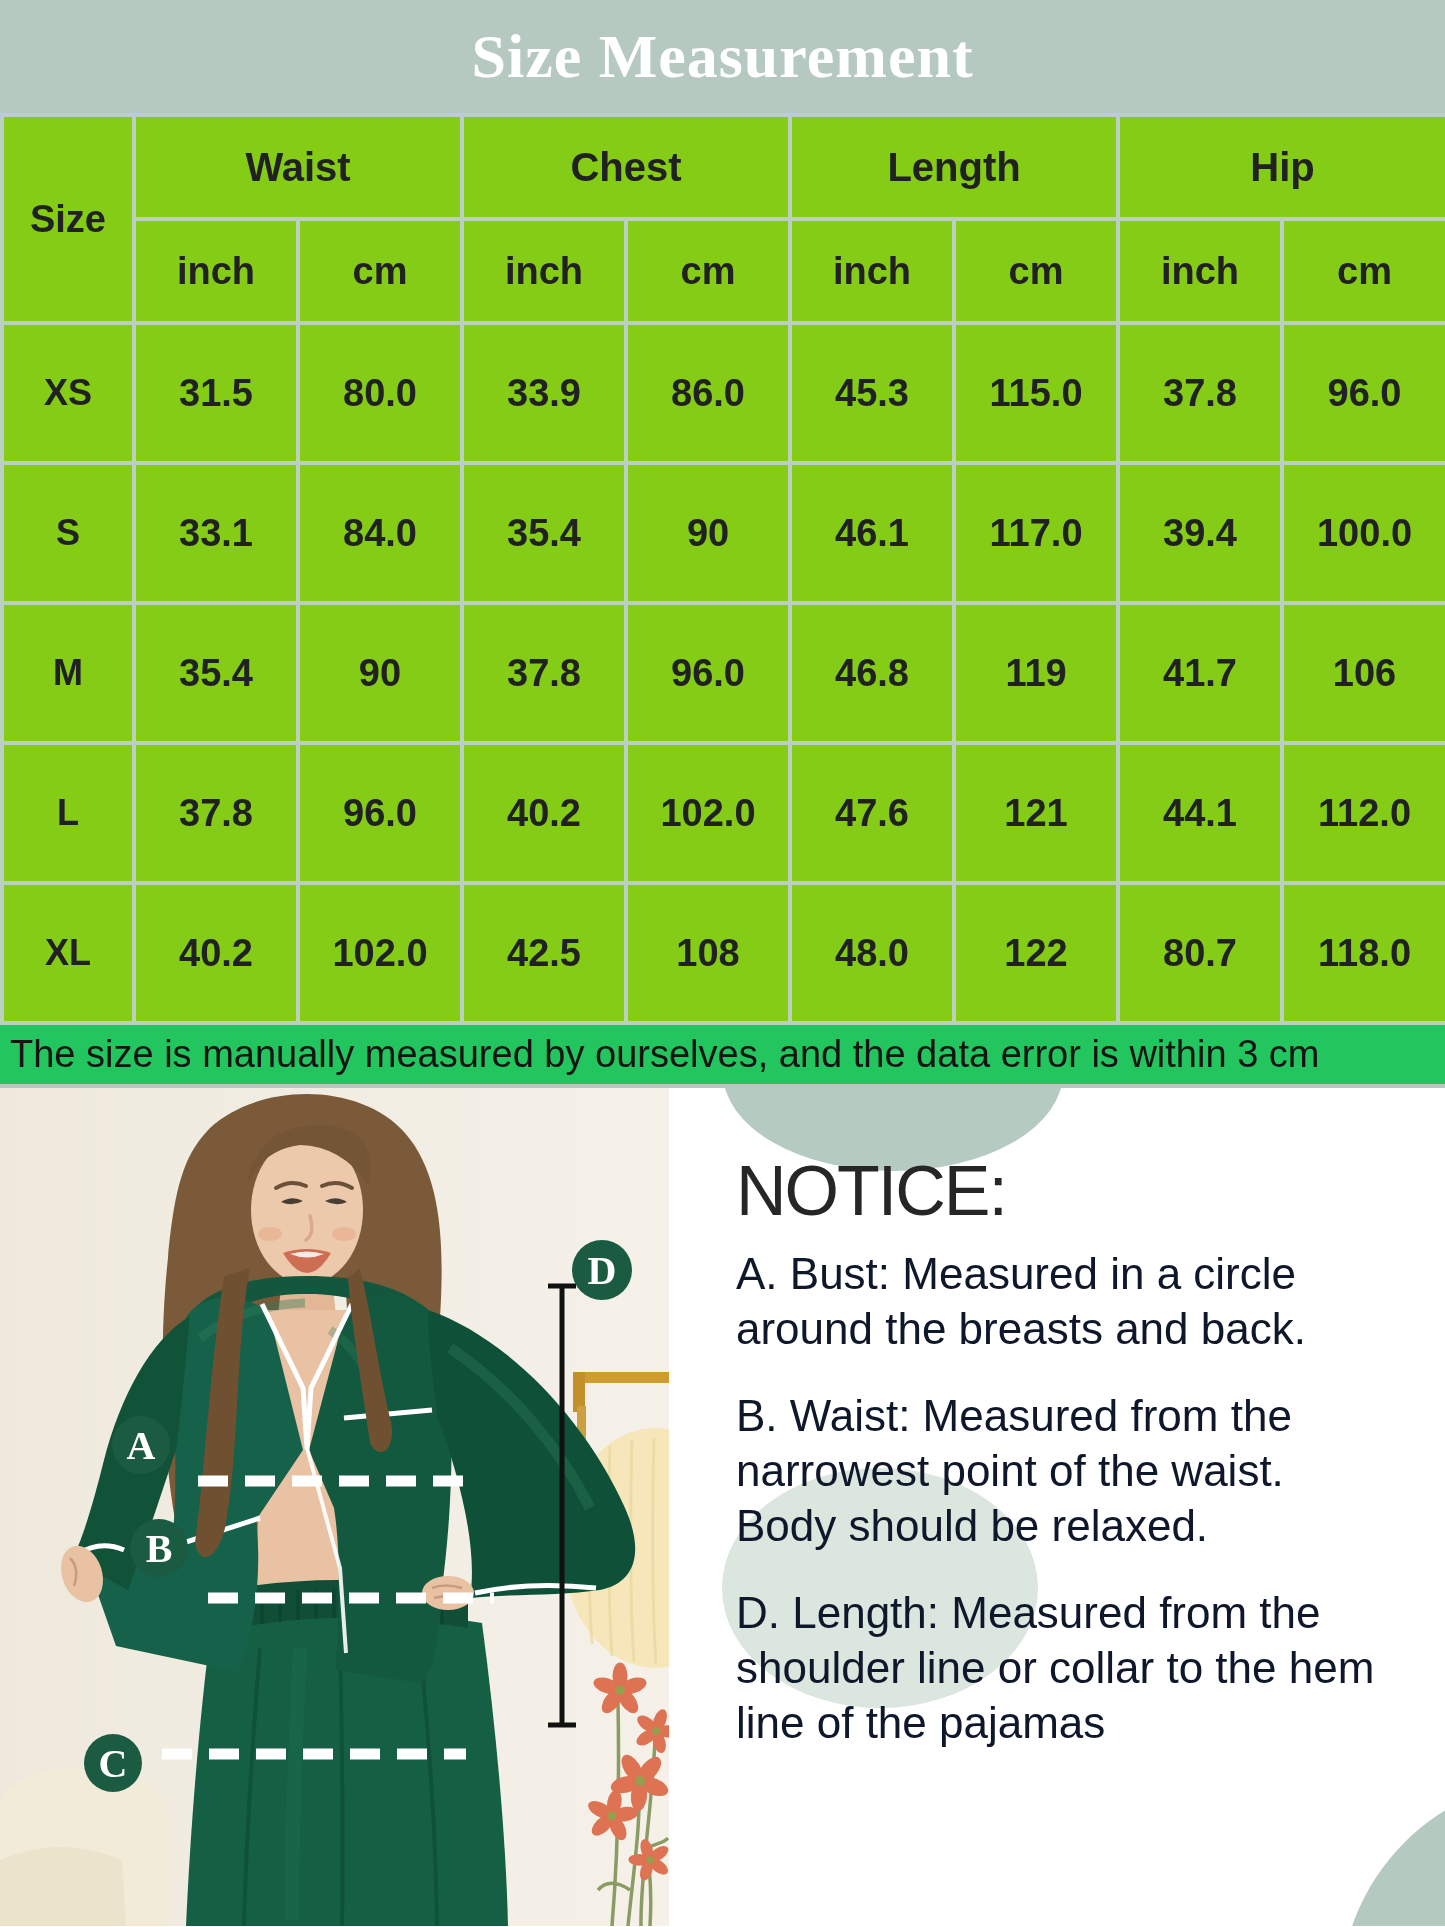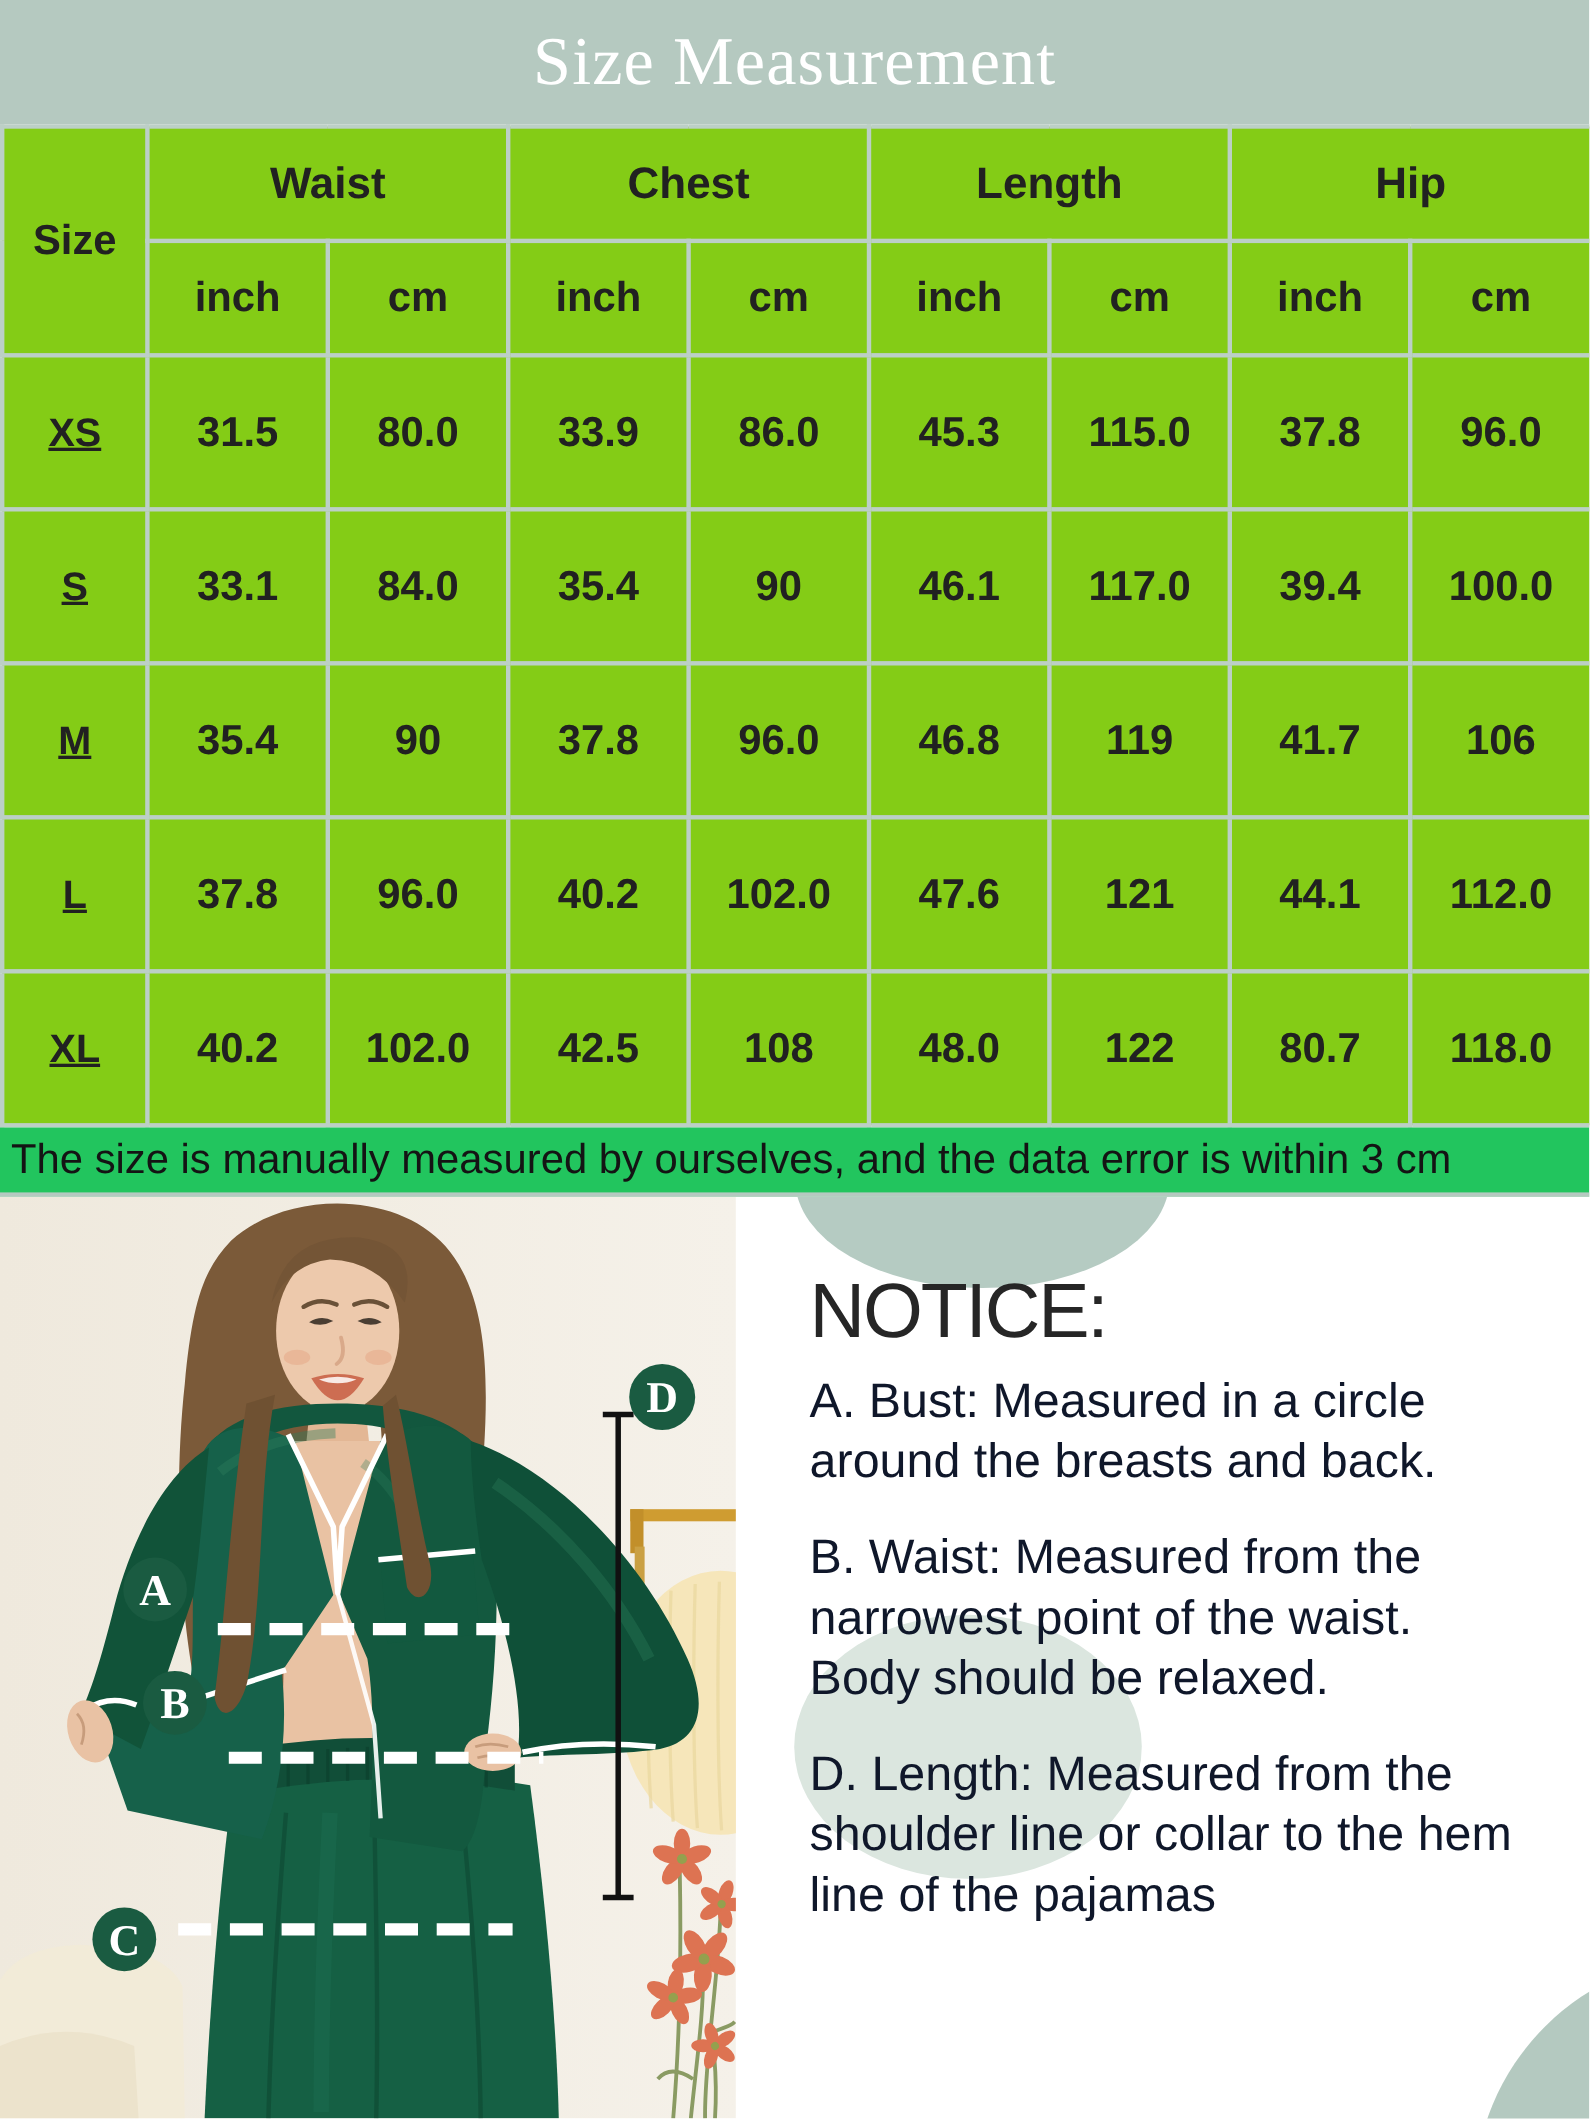--- a/index.html
+++ b/index.html
@@ -1,34 +1,34 @@
 <!DOCTYPE html>
 <html><head>
 <meta charset="utf-8">
 <style>
   html,body{margin:0;padding:0;background:#fff;}
   .page{position:relative;width:1445px;height:1927px;overflow:hidden;background:#fff;
         font-family:"Liberation Sans",sans-serif;color:#212121;}
 
   
   .banner{height:113px;background:#b5c9c0;display:flex;align-items:center;justify-content:center;}
-  .banner h1{margin:0;font-family:"Liberation Serif",serif;font-weight:400;font-size:62px;
+  .banner h1{margin:0;font-family:"Liberation Serif",serif;font-weight:700;font-size:62px;
              color:#ffffff;letter-spacing:1px;}
 
   
   table.size{width:1445px;height:908px;border-collapse:collapse;table-layout:fixed;}
   table.size th,table.size td{border:4px solid #bccfc6;background:#84cc16;text-align:center;
              vertical-align:middle;font-weight:bold;color:#212121;padding:0;}
   tr.r-group{height:104px;}
   tr.r-units{height:104px;}
   tr.r-data{height:140px;}
   th.g{font-size:40px;}
   th.u{font-size:38px;}
   th.size-head{font-size:38px;}
-  th.rowlab{font-size:36px;text-decoration:underline;}
+  th.rowlab{font-size:36px;}
   td.val{font-size:38px;}
 
   
   .note{height:59px;border-bottom:4px solid #b5c9c0;display:flex;align-items:center;
         padding-left:10px;font-size:38px;color:#141414;background:#22c55e;}
 
   
   .bottom{position:relative;height:838px;background:#fff;overflow:hidden;}
   .photo{position:absolute;left:0;top:0;width:669px;height:838px;}
   .deco{position:absolute;border-radius:50%;z-index:1;}

